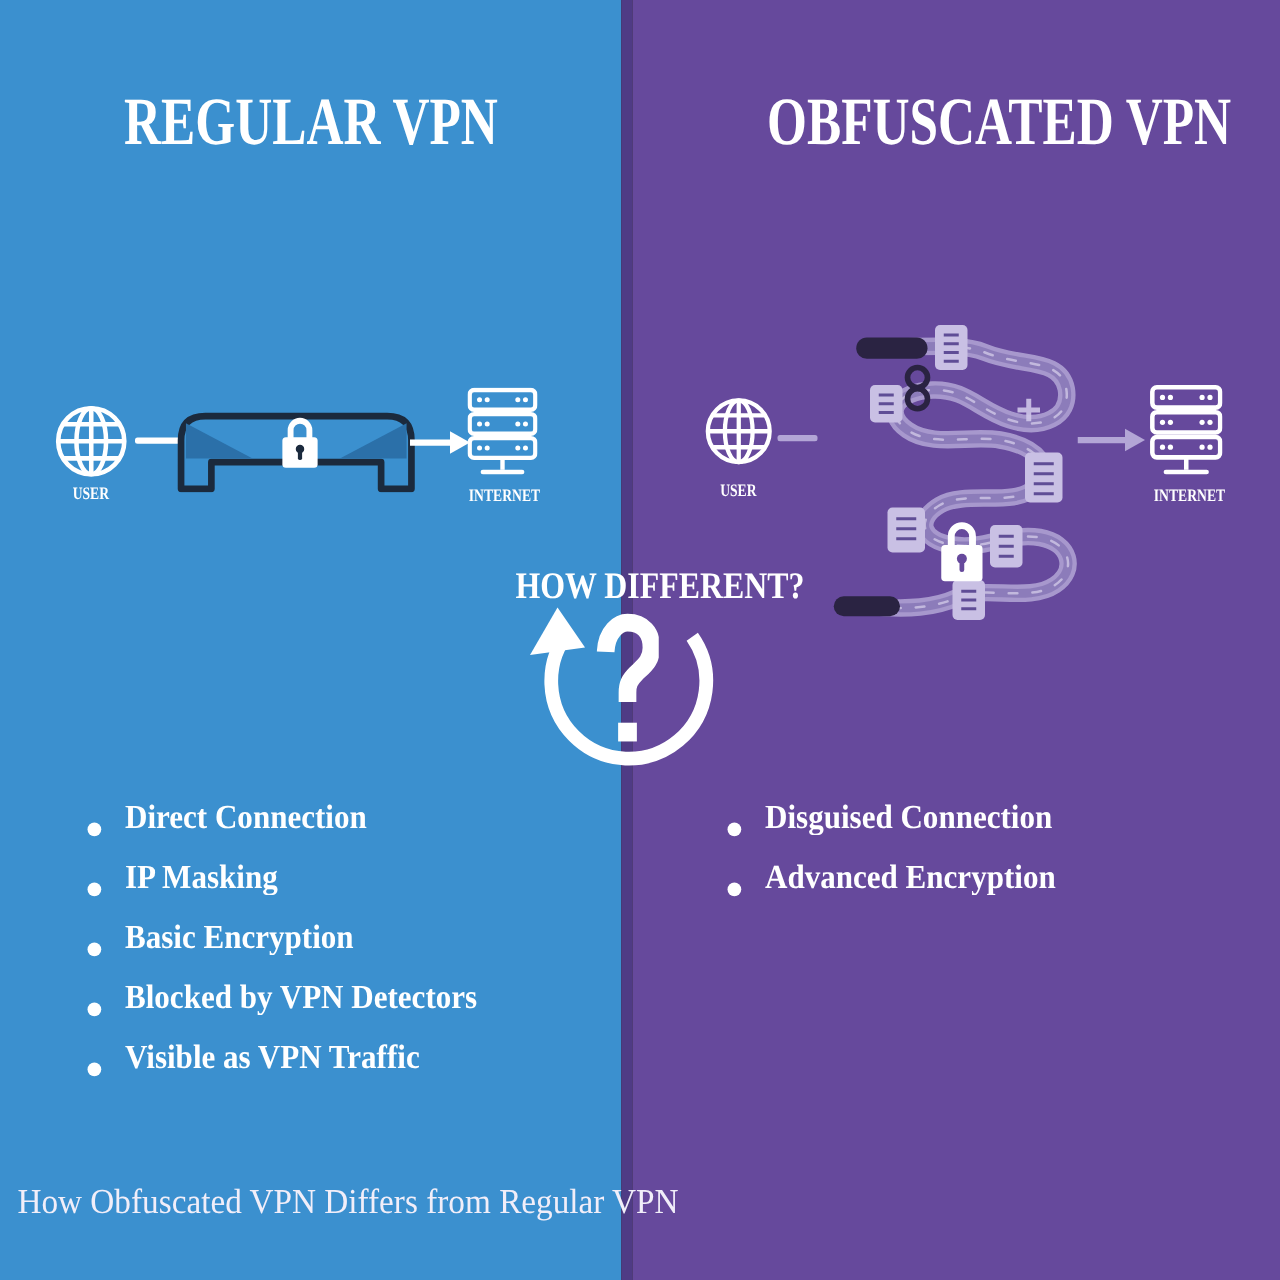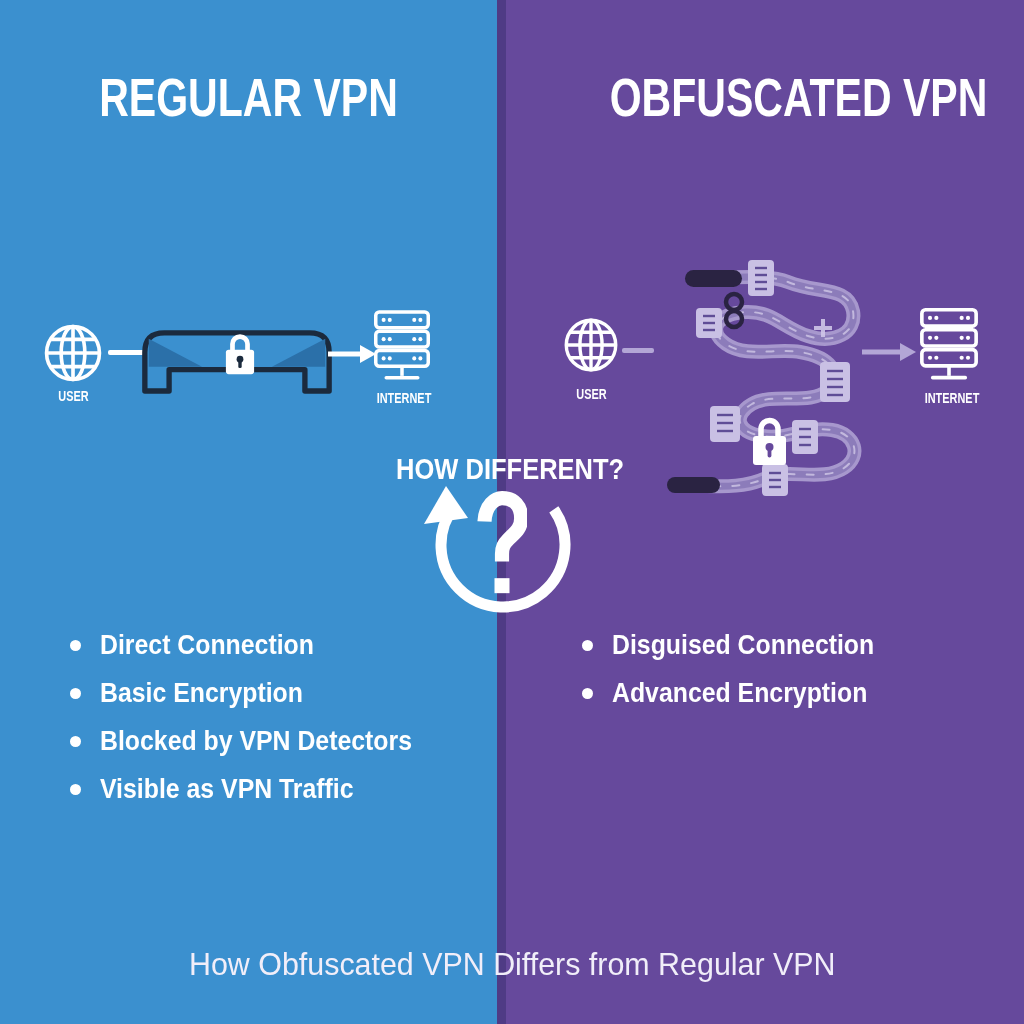--- a/index.html
+++ b/index.html
@@ -1,47 +1,47 @@
 <!DOCTYPE html>
 <html><head>
 <meta charset="utf-8">
 <style>
   html,body{margin:0;padding:0;background:#222;}
   .canvas{
     position:relative;width:1024px;height:1024px;overflow:hidden;
-    font-family:Liberation Sans, sans-serif;color:#fff;
+    font-family:Liberation Serif, serif;color:#fff;
   }
   .bg-left{position:absolute;left:0;top:0;width:497px;height:1024px;background:#3B90CF;}
   .seam{position:absolute;left:497px;top:0;width:9px;height:1024px;background:#4F3B85;}
   .bg-right{position:absolute;left:506px;top:0;width:518px;height:1024px;background:#66499C;}
 
   .panel-title{position:absolute;top:70px;text-align:center;font-size:54px;font-weight:bold;line-height:54px;white-space:nowrap;}
   .panel-title span{display:inline-block;transform:scaleX(.76);transform-origin:center;letter-spacing:0px;}
   .title-left{left:0;width:497px;}
   .title-right{left:506px;width:586px;}
 
   .abs{position:absolute;}
   .node-label{position:absolute;text-align:center;font-size:14px;font-weight:bold;white-space:nowrap;}
   .node-label span{display:inline-block;transform:scaleX(.78);transform-origin:center;}
 
   .conn-line{position:absolute;height:5px;border-radius:2px;}
   .line-white{background:#FFFFFF;}
   .line-lav{background:#B3A6D6;}
 
   .feature-list{position:absolute;top:621px;margin:0;padding:0;list-style:none;width:420px;}
-  .feature-list li{display:flex;align-items:center;height:48px;}
+  .feature-list li{display:flex;align-items:flex-end;height:48px;}
   .dot{width:11px;height:11px;border-radius:50%;background:#fff;margin-right:19px;flex:0 0 auto;}
   .feature-text{font-size:27px;font-weight:bold;transform:scaleX(.92);transform-origin:left center;white-space:nowrap;}
   .list-left{left:70px;}
   .list-right{left:582px;}
 
-  .how-heading{position:absolute;left:330px;top:452px;width:360px;text-align:center;font-size:30px;font-weight:bold;white-space:nowrap;}
+  .how-heading{position:absolute;left:348px;top:452px;width:360px;text-align:center;font-size:30px;font-weight:bold;white-space:nowrap;}
   .how-heading span{display:inline-block;transform:scaleX(.85);transform-origin:center;}
 
-  .footer-caption{position:absolute;left:0;top:946px;width:1024px;text-align:center;font-size:32px;font-weight:400;color:#F1EEF9;white-space:nowrap;}
+  .footer-caption{position:absolute;left:0;top:946px;width:1024px;font-size:28px;font-weight:400;color:#F1EEF9;white-space:nowrap;}
   .footer-caption span{display:inline-block;transform:scaleX(.95);transform-origin:center;}
 </style>
 </head>
 <body>
 
 <div class="canvas">
 
   <div class="bg-left"></div>
   <div class="seam"></div>
   <div class="bg-right"></div>
@@ -243,20 +243,24 @@
     <rect x="21" y="100" width="18" height="18" fill="#FFFFFF"></rect>
   </svg>
 
   <ul class="feature-list list-left">
     <li>
         <span class="dot"></span>
         <span class="feature-text">Direct Connection</span>
       </li>
     <li>
         <span class="dot"></span>
+        <span class="feature-text">IP Masking</span>
+      </li>
+    <li>
+        <span class="dot"></span>
         <span class="feature-text">Basic Encryption</span>
       </li>
     <li>
         <span class="dot"></span>
         <span class="feature-text">Blocked by VPN Detectors</span>
       </li>
     <li>
         <span class="dot"></span>
         <span class="feature-text">Visible as VPN Traffic</span>
       </li>

